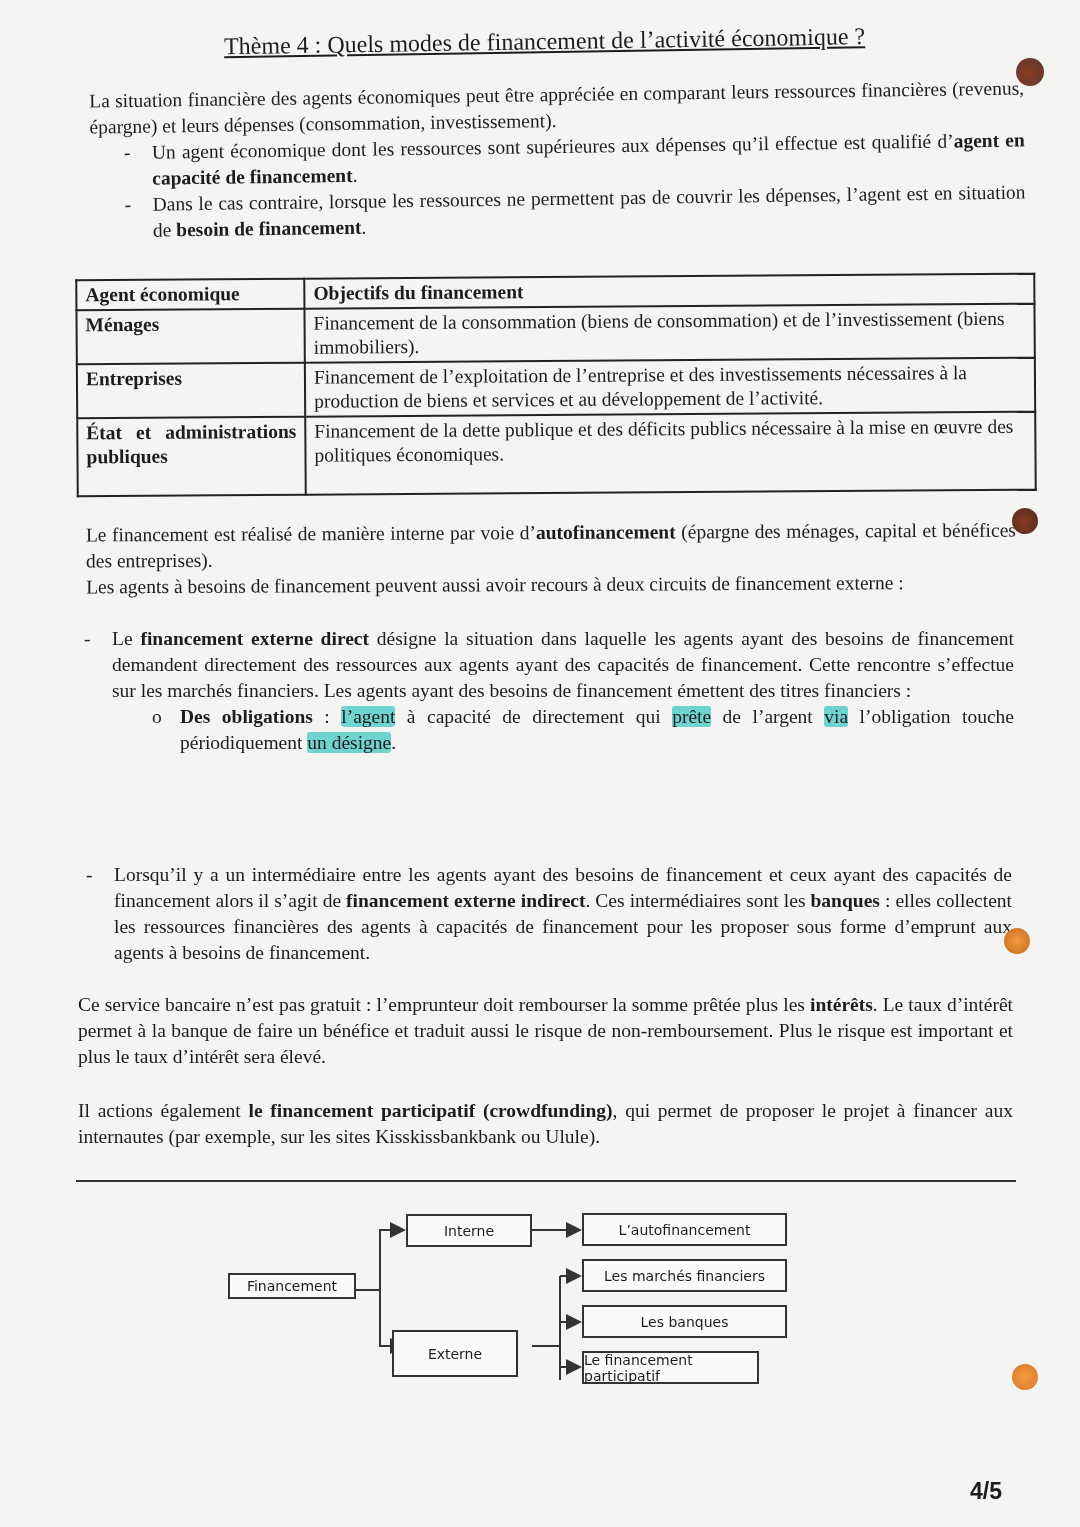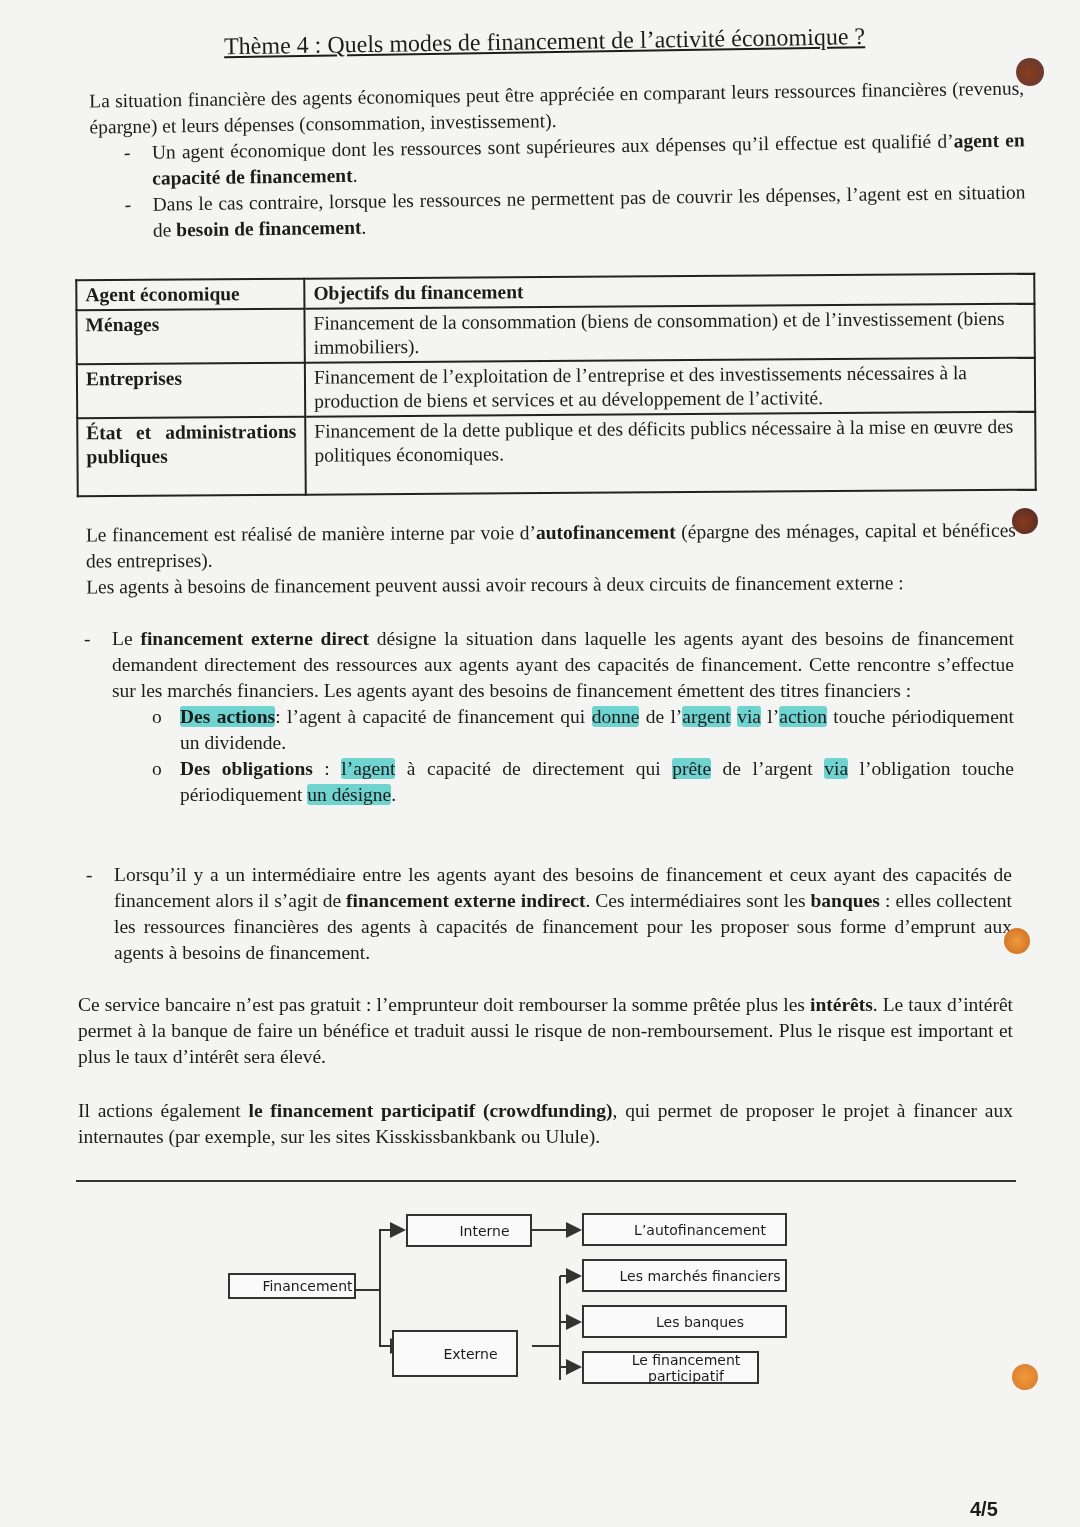--- a/index.html
+++ b/index.html
@@ -34,25 +34,25 @@
   .sub { list-style:none; margin:0; padding:0; }
   .sub li { position:relative; padding-left:96px; }
   .sub li::before { content:"o"; position:absolute; left:68px; }
   .hl { background:#6fd3d0; border-radius:3px; }
   .p4 { left:80px; top:862px; width:932px; }
   .p5 { left:78px; top:992px; width:935px; }
   .p6 { left:78px; top:1098px; width:935px; }
   .rule { position:absolute; left:76px; top:1180px; width:940px; border-top:2px solid #333; }
   .diagram { position:absolute; left:220px; top:1200px; width:600px; height:200px;
     font-family:"DejaVu Sans", sans-serif; font-size:14px; }
-  .box { position:absolute; border:2px solid #333; background:#fafafa; text-align:center;
-    box-sizing:border-box; display:flex; align-items:center; justify-content:center;padding-left:31px; }
+  .box { position:absolute; border:2px solid #333; background:#fafafa; 
+    box-sizing:border-box; display:flex; align-items:center; justify-content:center; }
   .dot { position:absolute; border-radius:50%; }
   .pagenum { position:absolute; left:970px; top:1478px; font-family:"Liberation Sans", sans-serif;
-    font-size:20px; font-weight:bold;margin-top:20px; }
+    font-size:23px; font-weight:bold; }
 </style>
 </head>
 <body>
 
 <div class="page">
 
   <div class="title">Thème 4 : Quels modes de financement de l’activité économique ?</div>
 
   <div class="para intro">
     <div>La situation financière des agents économiques peut être appréciée en comparant leurs ressources financières (revenus, épargne) et leurs dépenses (consommation, investissement).</div>
@@ -86,21 +86,20 @@
   <div class="para p2">
     <span>Le financement est réalisé de manière interne par voie d’</span><b>autofinancement</b><span> (épargne des ménages, capital et bénéfices des entreprises).</span><br>
     <span>Les agents à besoins de financement peuvent aussi avoir recours à deux circuits de financement externe :</span>
   </div>
 
   <div class="para p3">
     <ul class="bullets" style="margin-left:-34px">
       <li><span>Le </span><b>financement externe direct</b><span> désigne la situation dans laquelle les agents ayant des besoins de financement demandent directement des ressources aux agents ayant des capacités de financement. Cette rencontre s’effectue sur les marchés financiers. Les agents ayant des besoins de financement émettent des titres financiers :</span></li>
     </ul>
     <ul class="sub">
-      <li><b class="hl">Des actions</b><span>: l’agent à capacité de financement qui </span><span class="hl">donne</span><span> de l’</span><span class="hl">argent</span><span> </span><span class="hl">via</span><span> l’</span><span class="hl">action</span><span> touche périodiquement un dividende.</span></li>
       <li><b>Des obligations</b><span> : </span><span class="hl">l’agent</span><span> à capacité de directement qui </span><span class="hl">prête</span><span> de l’argent </span><span class="hl">via</span><span> l’obligation touche périodiquement </span><span class="hl">un désigne</span><span>.</span></li>
     </ul>
   </div>
 
   <div class="para p4">
     <ul class="bullets" style="margin-left:-28px">
       <li><span>Lorsqu’il y a un intermédiaire entre les agents ayant des besoins de financement et ceux ayant des capacités de financement alors il s’agit de </span><b>financement externe indirect</b><span>. Ces intermédiaires sont les </span><b>banques</b><span> : elles collectent les ressources financières des agents à capacités de financement pour les proposer sous forme d’emprunt aux agents à besoins de financement.</span></li>
     </ul>
   </div>
 

